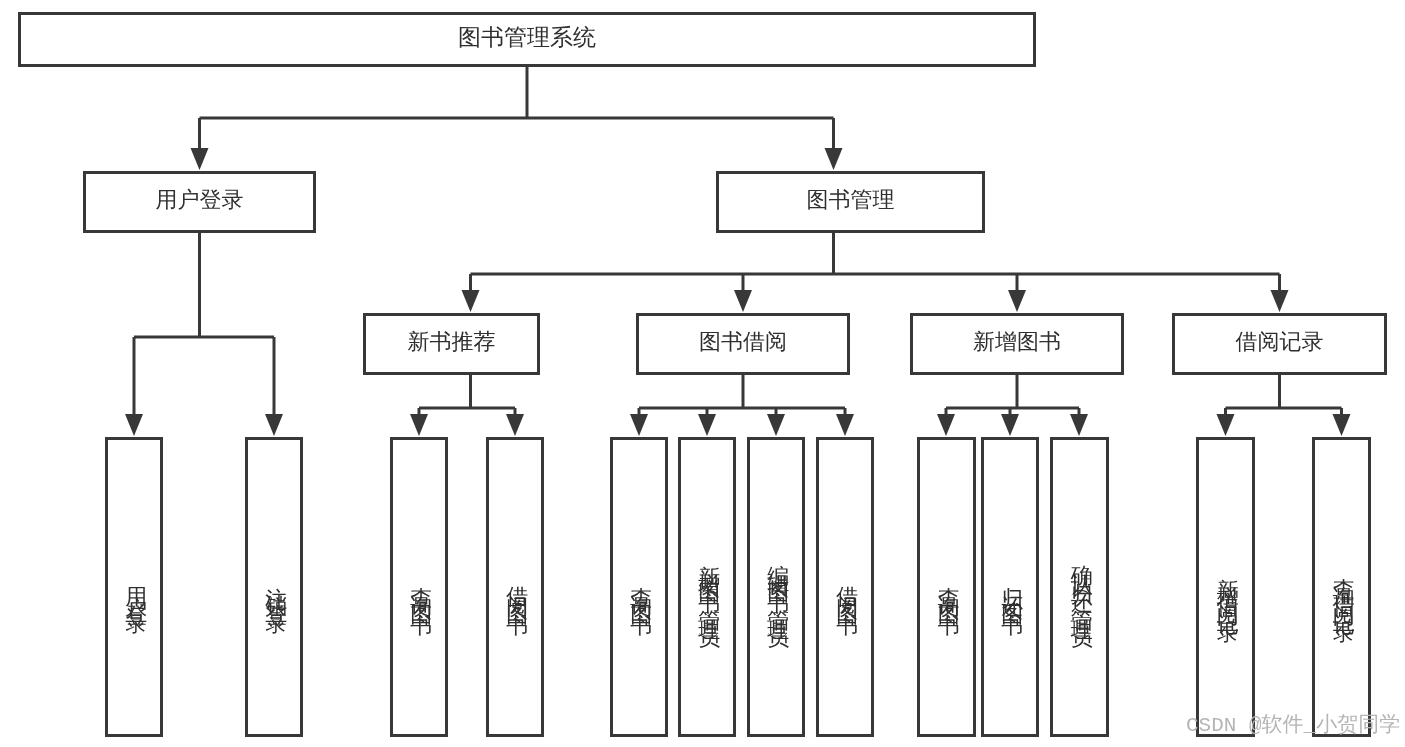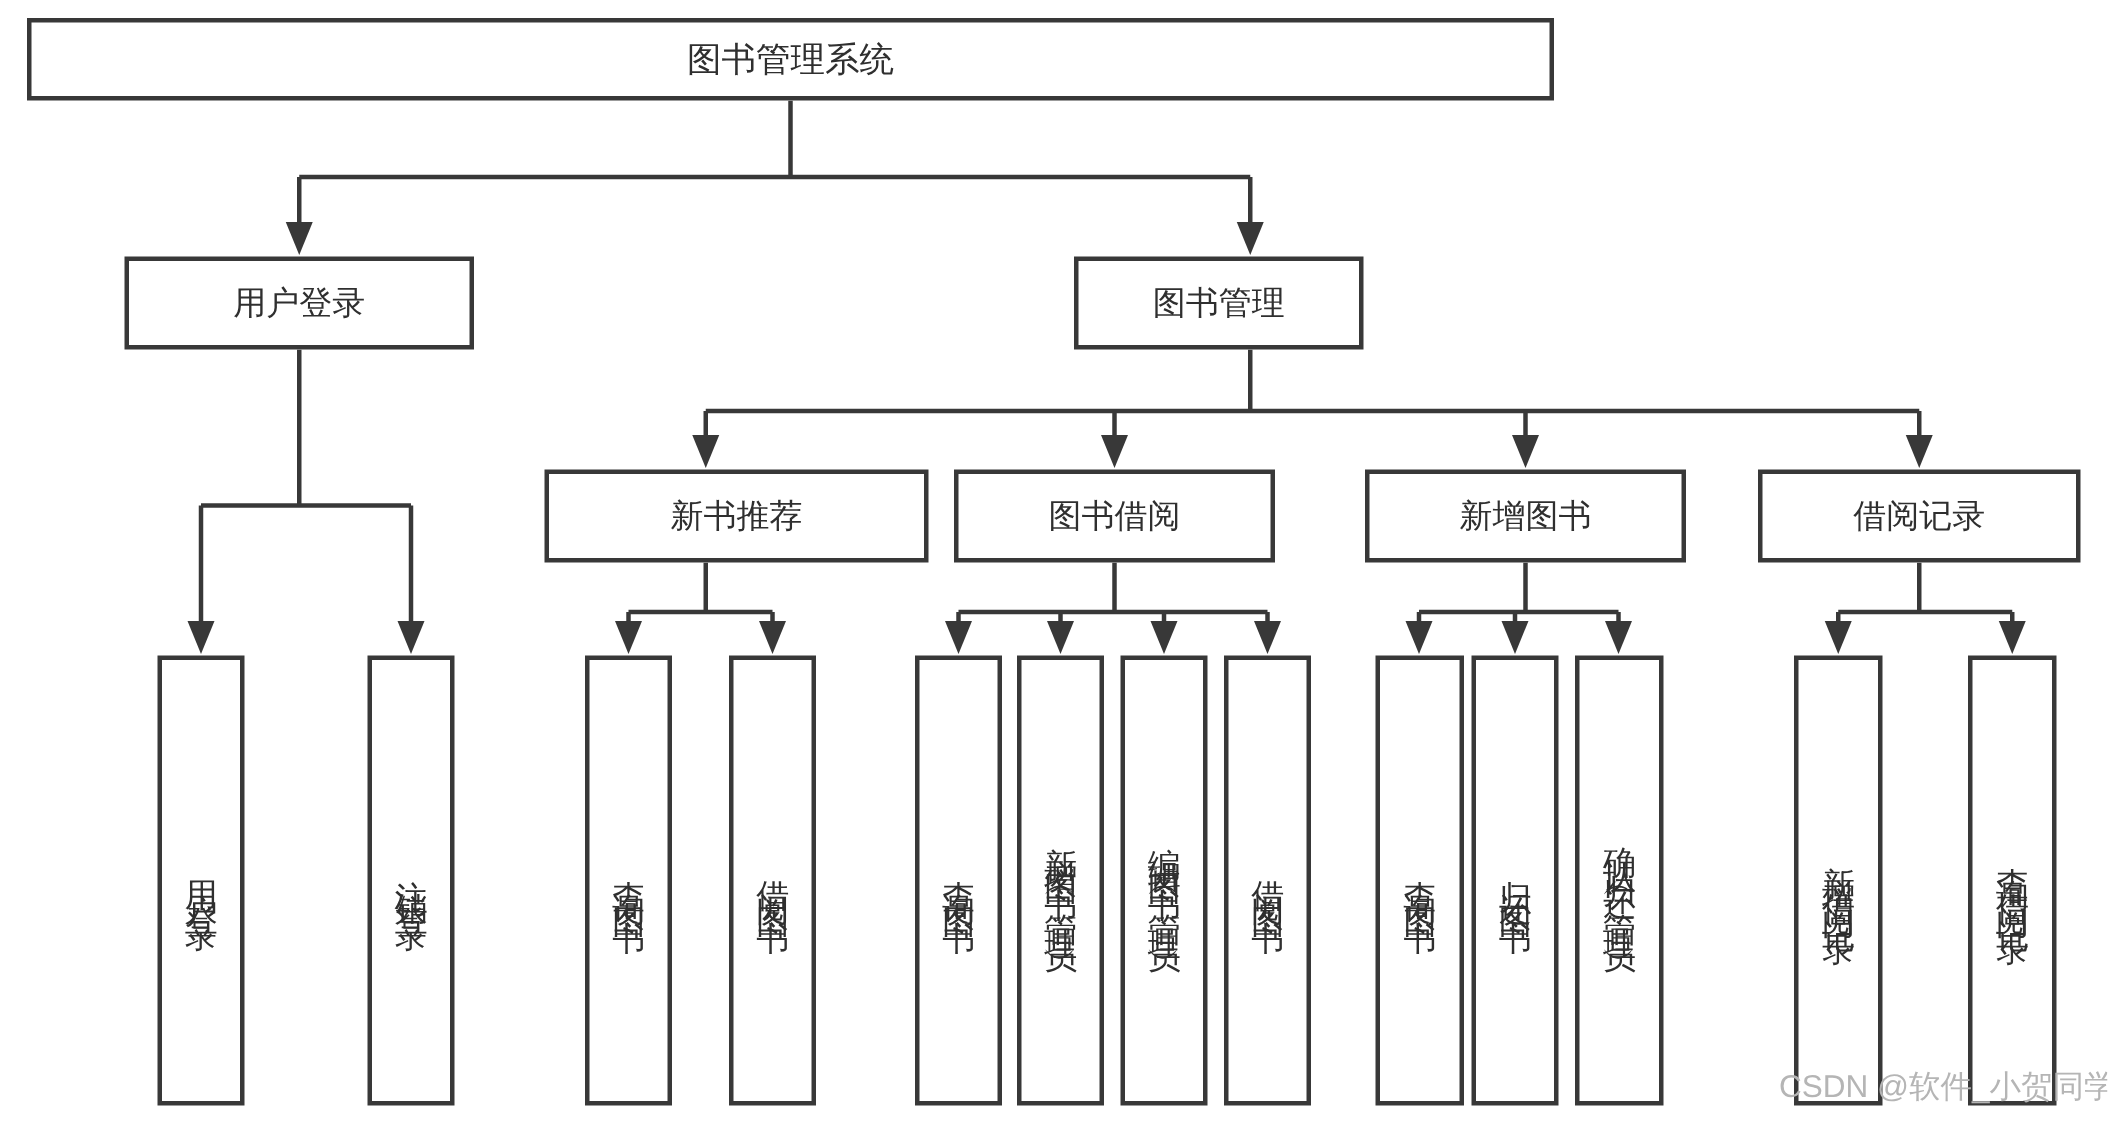--- a/index.html
+++ b/index.html
@@ -1,18 +1,18 @@
 <!DOCTYPE html>
 <html><head>
 <meta charset="utf-8">
 <style>
   html,body { margin:0; padding:0; background:#ffffff; }
   .canvas {
     position:relative; width:1405px; height:747px; background:#ffffff;
-    font-family:Liberation Sans, sans-serif; overflow:hidden;
+    font-family:Liberation Mono, monospace; overflow:hidden;
   }
   svg.connectors { position:absolute; left:0; top:0; width:1405px; height:747px; }
   .node {
     position:absolute; box-sizing:border-box;
     border:3px solid #383838; background:#ffffff;
     display:flex; align-items:center; justify-content:center;
     color:#2f2f2f; font-size:22px; text-align:center; line-height:1.2;
   }
   .node.root { font-size:23px; }
   .leaf span {
@@ -101,23 +101,23 @@
       <path d="M1225.5,408 V416"></path>
       <polygon points="1216.5,414 1234.5,414 1225.5,436" fill="#383838" stroke="none"></polygon>
       <path d="M1341.5,408 V416"></path>
       <polygon points="1332.5,414 1350.5,414 1341.5,436" fill="#383838" stroke="none"></polygon>
     </g>
   </svg>
 
   <div class="node root" style="left:18px;top:12px;width:1018px;height:55px;">图书管理系统</div>
 
   <div class="node" style="left:83px;top:171px;width:233px;height:62px;">用户登录</div>
-  <div class="node" style="left:716px;top:171px;width:193px;height:62px;">图书管理</div>
+  <div class="node" style="left:716px;top:171px;width:269px;height:62px;">图书管理</div>
 
-  <div class="node" style="left:363px;top:313px;width:256px;height:62px;">新书推荐</div>
+  <div class="node" style="left:363px;top:313px;width:177px;height:62px;">新书推荐</div>
   <div class="node" style="left:636px;top:313px;width:214px;height:62px;text-align:center;">图书借阅</div>
   <div class="node" style="left:910px;top:313px;width:214px;height:62px;">新增图书</div>
   <div class="node" style="left:1172px;top:313px;width:215px;height:62px;">借阅记录</div>
 
   <div class="node leaf" style="left:105px;top:437px;width:58px;height:300px;">
     <span>用户登录</span>
     </div>
   <div class="node leaf" style="left:245px;top:437px;width:58px;height:300px;">
     <span>注销登录</span>
     </div>

